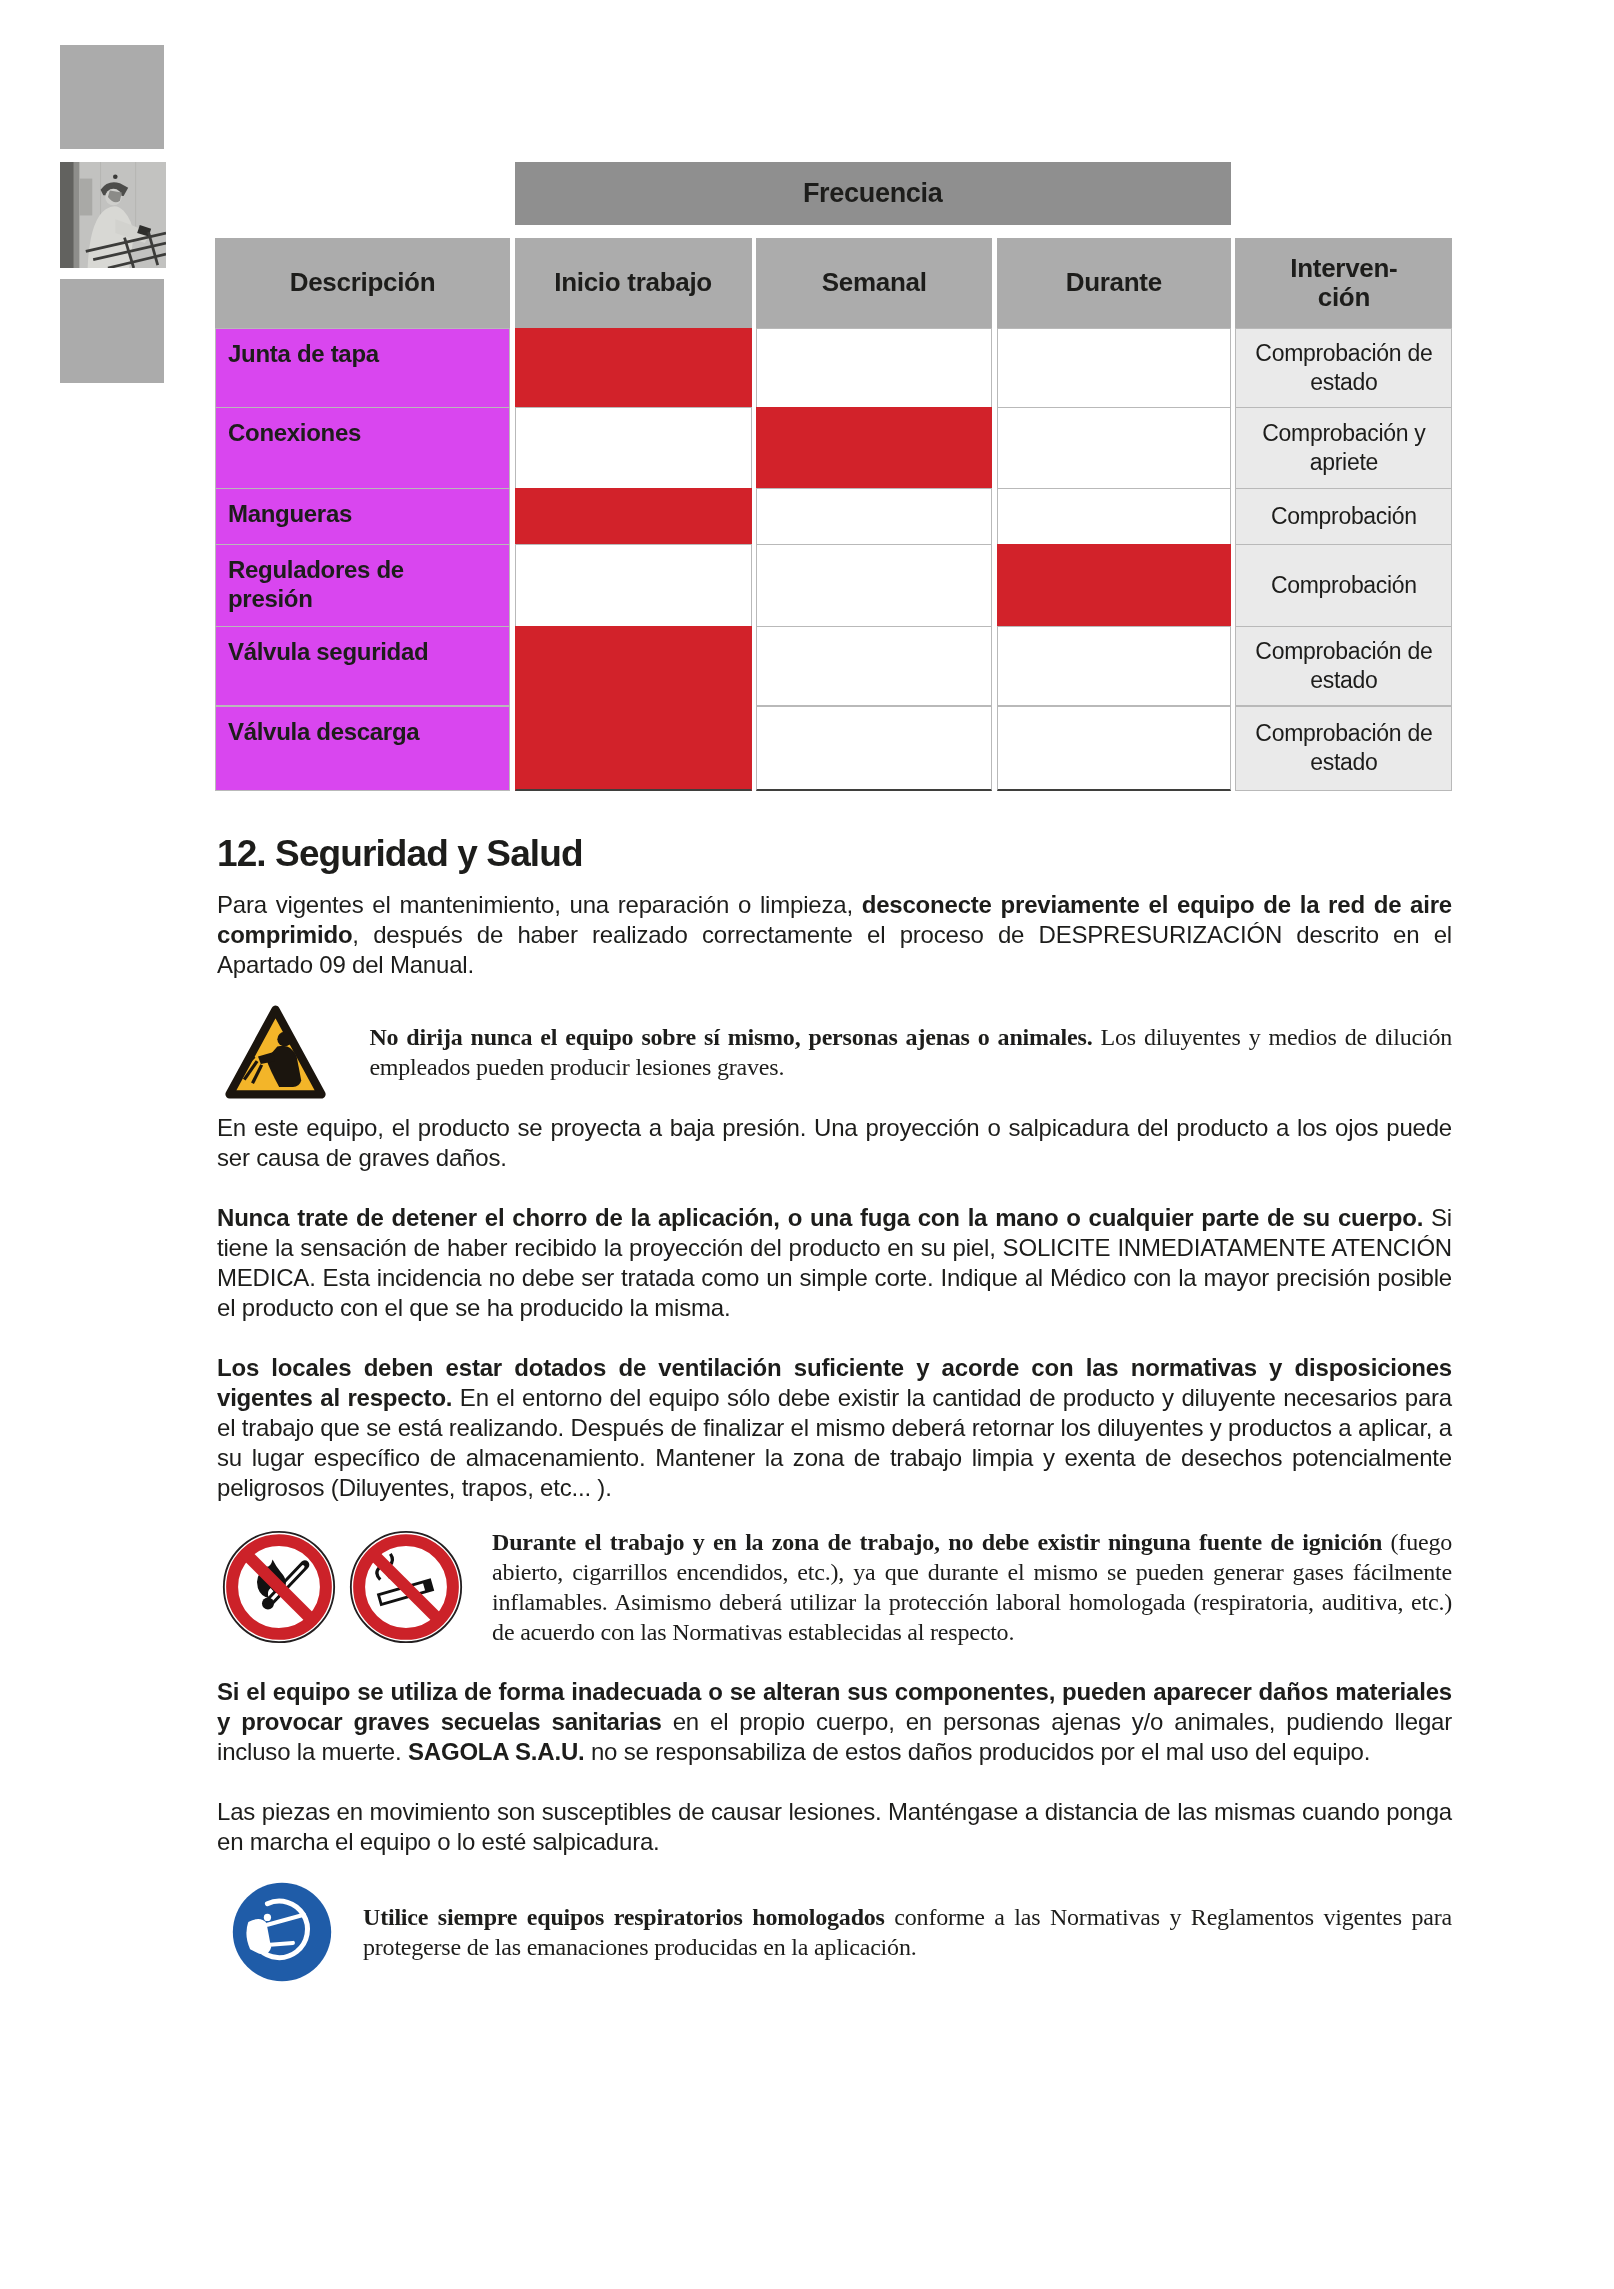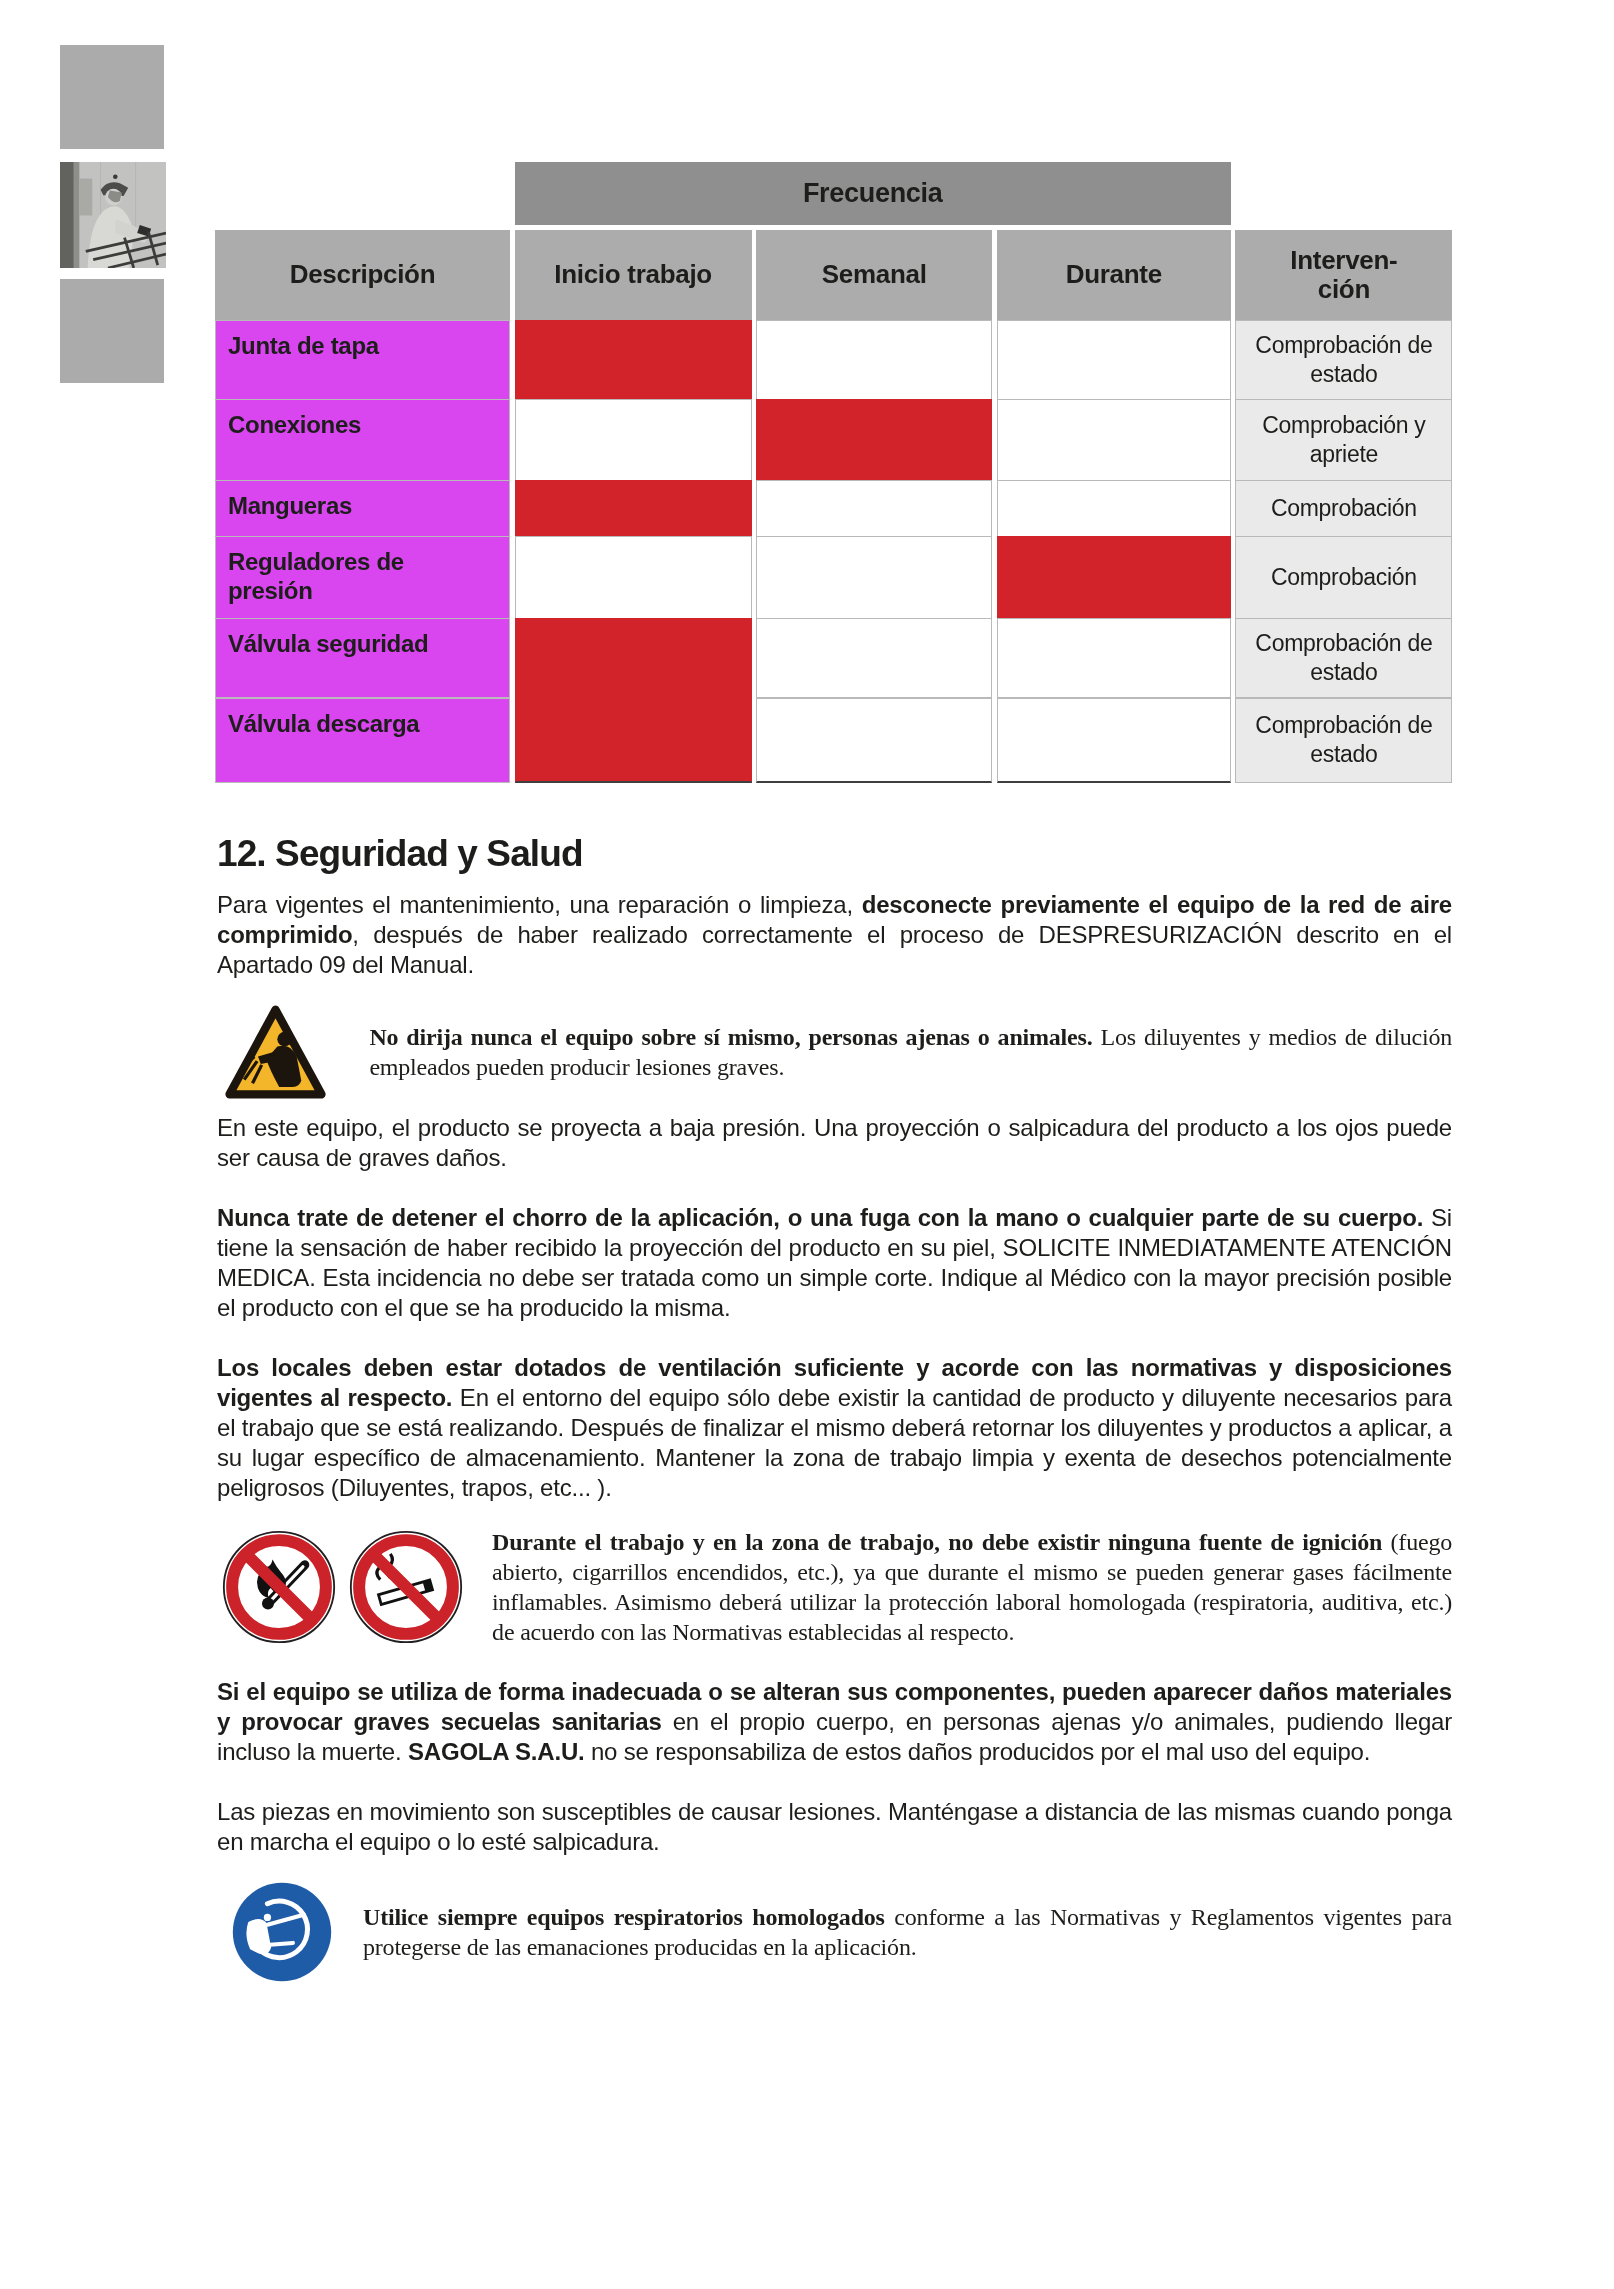--- a/index.html
+++ b/index.html
@@ -15,21 +15,21 @@
 
   
   .mtable{position:absolute; left:215px; top:162px; width:1238px;}
   .trow{display:grid; grid-template-columns:295px 237px 236px 234px 217px; column-gap:4.6px;}
   .t-head1{height:63px;}
   .freq-bar{
     grid-column:2 / 5; background:var(--header-dark-gray,#8f8f8f);
     display:flex; align-items:center; justify-content:center;
     font-weight:bold; font-size:27px; letter-spacing:-0.3px;
   }
-  .t-head2{height:90px; margin-top:5px;}
+  .t-head2{height:90px; margin-top:13px;}
   .hcell{
     background:var(--header-gray,#acacac); display:flex; align-items:center; justify-content:center;
     font-weight:bold; font-size:26px; text-align:center; letter-spacing:-0.3px; line-height:29.5px;
     white-space:pre-line;
   }
   .t-body .trow + .trow{margin-top:-0.9px;}
   .cell{border:0.9px solid #b9b9b9; box-sizing:border-box;}
   .cell.desc{
     background:#d946ef; font-weight:bold; font-size:24px; line-height:29px;
     padding:10px 37px 0 12px; letter-spacing:-0.3px;

